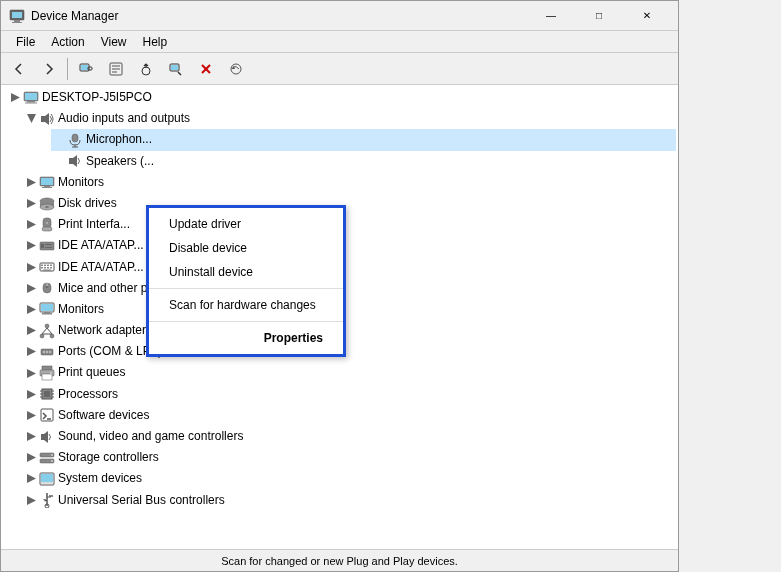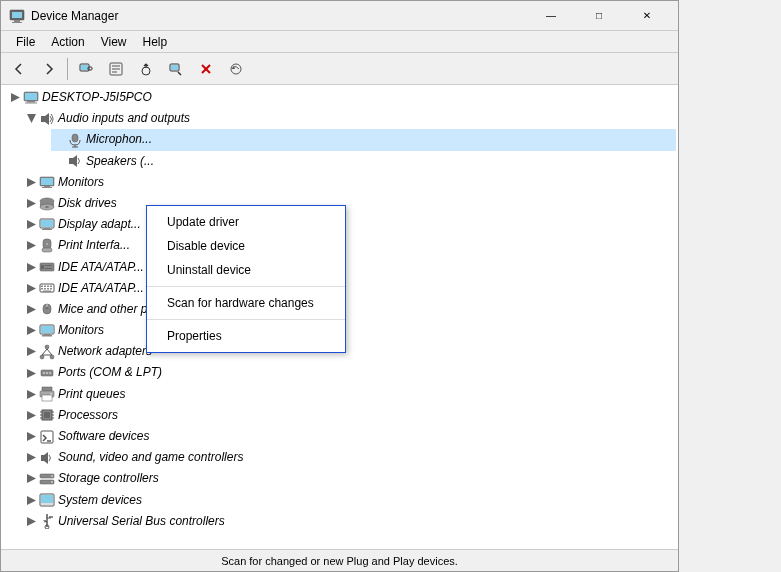--- a/index.html
+++ b/index.html
@@ -119,21 +119,20 @@
       line-height: 1.6;
       user-select: none;
       min-width: 300px;
     }
     .tree-item {
       display: flex;
       align-items: center;
       padding: 1px 0;
       cursor: default;
       white-space: nowrap;
-      font-style: italic;
     }
     .tree-item.selected { background: #cce8ff; }
     .tree-expand {
       width: 16px;
       height: 16px;
       display: inline-flex;
       align-items: center;
       justify-content: center;
       font-size: 9px;
       color: #666;
@@ -156,39 +155,40 @@
     .indent-0 { margin-left: 4px; }
     .indent-1 { margin-left: 20px; }
     .indent-2 { margin-left: 48px; }
 
     
     .context-menu {
       position: absolute;
       top: 120px;
       left: 145px;
       background: white;
-      border: 1px solid #1d4ed8;
+      border: 3px solid #1d4ed8;
       box-shadow: 2px 2px 6px rgba(0,0,0,0.25);
       min-width: 200px;
       z-index: 100;
       padding: 4px 0;
     }
     .context-menu-item {
       padding: 5px 20px;
       cursor: pointer;
       font-size: 12px;
       white-space: nowrap;
     }
     .context-menu-sep {
       height: 1px;
       background: #ddd;
       margin: 4px 0;
     }
     .context-menu-item.bold {
-      font-weight: normal;
+      font-weight: bold;
+      text-align: right;
     }
 
     
     .status-bar {
       background: #f0f0f0;
       height: 22px;
       border-top: 1px solid #ccc;
       display: flex;
       align-items: center;
       padding: 0 8px;
@@ -373,36 +373,20 @@
           <svg width="16" height="16" viewBox="0 0 16 16">
             <ellipse cx="8" cy="5" rx="7" ry="3" fill="#888" stroke="#555" stroke-width="0.5"></ellipse>
             <rect x="1" y="5" width="14" height="6" fill="#888"></rect>
             <ellipse cx="8" cy="11" rx="7" ry="3" fill="#aaa" stroke="#555" stroke-width="0.5"></ellipse>
             <ellipse cx="8" cy="11" rx="2" ry="1" fill="#777"></ellipse>
           </svg>
         </span>
         <span class="tree-label">Disk drives</span>
       </div>
 
-      <div class="tree-item indent-1">
-        <span class="tree-expand">
-          <svg width="9" height="9" viewBox="0 0 9 9">
-              <polygon points="0,0 9,4.5 0,9" fill="#666"></polygon>
-            </svg>
-        </span>
-        <span class="tree-icon">
-          <svg width="16" height="16" viewBox="0 0 16 16">
-            <rect x="1" y="2" width="14" height="9" rx="1" fill="none" stroke="#555" stroke-width="1"></rect>
-            <rect x="2" y="3" width="12" height="7" fill="#87ceeb"></rect>
-            <rect x="5" y="11" width="6" height="1" fill="#888"></rect>
-            <rect x="3" y="12" width="10" height="1" fill="#888"></rect>
-          </svg>
-        </span>
-        <span class="tree-label">Display adapt...</span>
-      </div>
 
       <div class="tree-item indent-1">
         <span class="tree-expand">
           <svg width="9" height="9" viewBox="0 0 9 9">
               <polygon points="0,0 9,4.5 0,9" fill="#666"></polygon>
             </svg>
         </span>
         <span class="tree-icon">
           <svg width="16" height="16" viewBox="0 0 16 16">
             <rect x="4" y="1" width="8" height="10" rx="3" fill="#888" stroke="#555" stroke-width="0.5"></rect>

